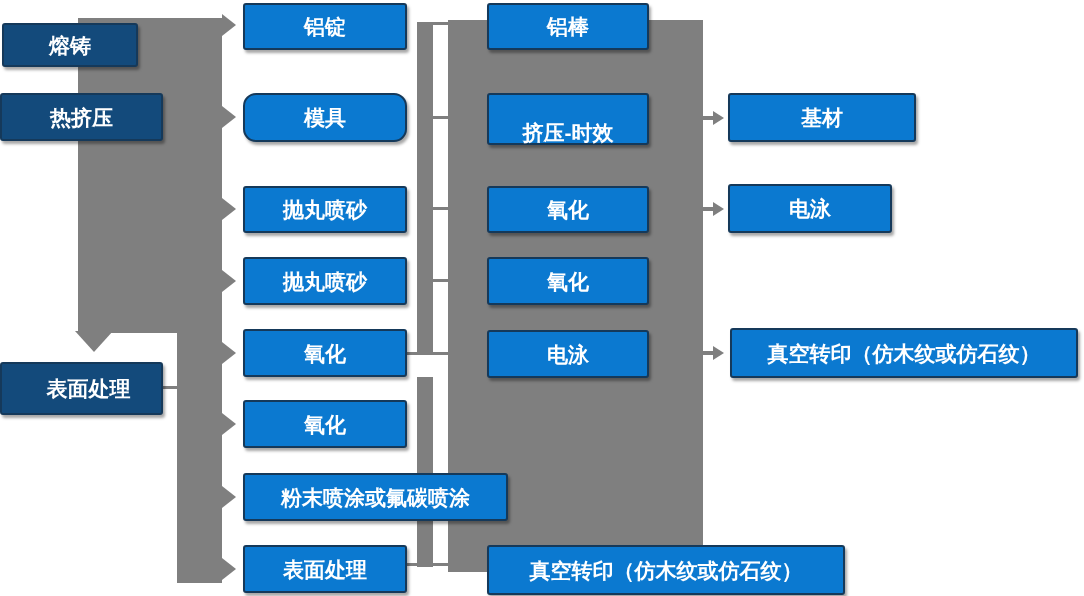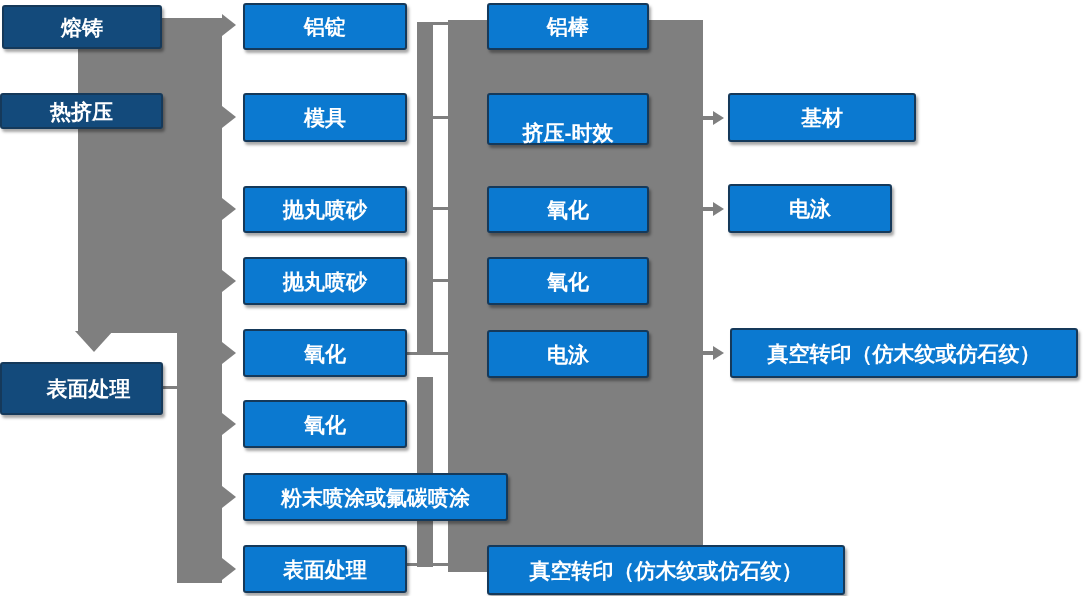--- a/index.html
+++ b/index.html
@@ -68,34 +68,34 @@
 
 <div class="hline" style="left:703px;top:116px;width:11px;height:4px;"></div>
 <div class="tri-right-sm" style="left:713px;top:111px;"></div>
 
 <div class="hline" style="left:703px;top:207px;width:11px;height:4px;"></div>
 <div class="tri-right-sm" style="left:713px;top:202px;"></div>
 
 <div class="hline" style="left:703px;top:351px;width:11px;height:4px;"></div>
 <div class="tri-right-sm" style="left:713px;top:346px;"></div>
 
-<div class="box stage" style="left:2px;top:5px;width:160px;height:44px;align-items:center;">
+<div class="box stage" style="left:2px;top:23px;width:136px;height:44px;align-items:center;">
   <span>熔铸</span>
 </div>
-<div class="box stage" style="left:0px;top:93px;width:163px;height:36px;align-items:center;">
+<div class="box stage" style="left:0px;top:93px;width:163px;height:48px;align-items:center;">
   <span>热挤压</span>
 </div>
 <div class="box stage" style="left:0px;top:362px;width:163px;height:53px;padding-left:14px;">
   <span>表面处理</span>
 </div>
 
 <div class="box proc" style="left:243px;top:3px;width:164px;height:47px;">
   <span>铝锭</span>
 </div>
-<div class="box proc" style="left:243px;top:93px;width:164px;height:49px;">
+<div class="box proc" style="left:243px;top:93px;width:164px;height:49px;border-radius:13px;">
   <span>模具</span>
 </div>
 <div class="box proc" style="left:243px;top:186px;width:164px;height:47px;">
   <span>抛丸喷砂</span>
 </div>
 <div class="box proc" style="left:243px;top:257px;width:164px;height:48px;">
   <span>抛丸喷砂</span>
 </div>
 <div class="box proc" style="left:243px;top:329px;width:164px;height:48px;">
   <span>氧化</span>

